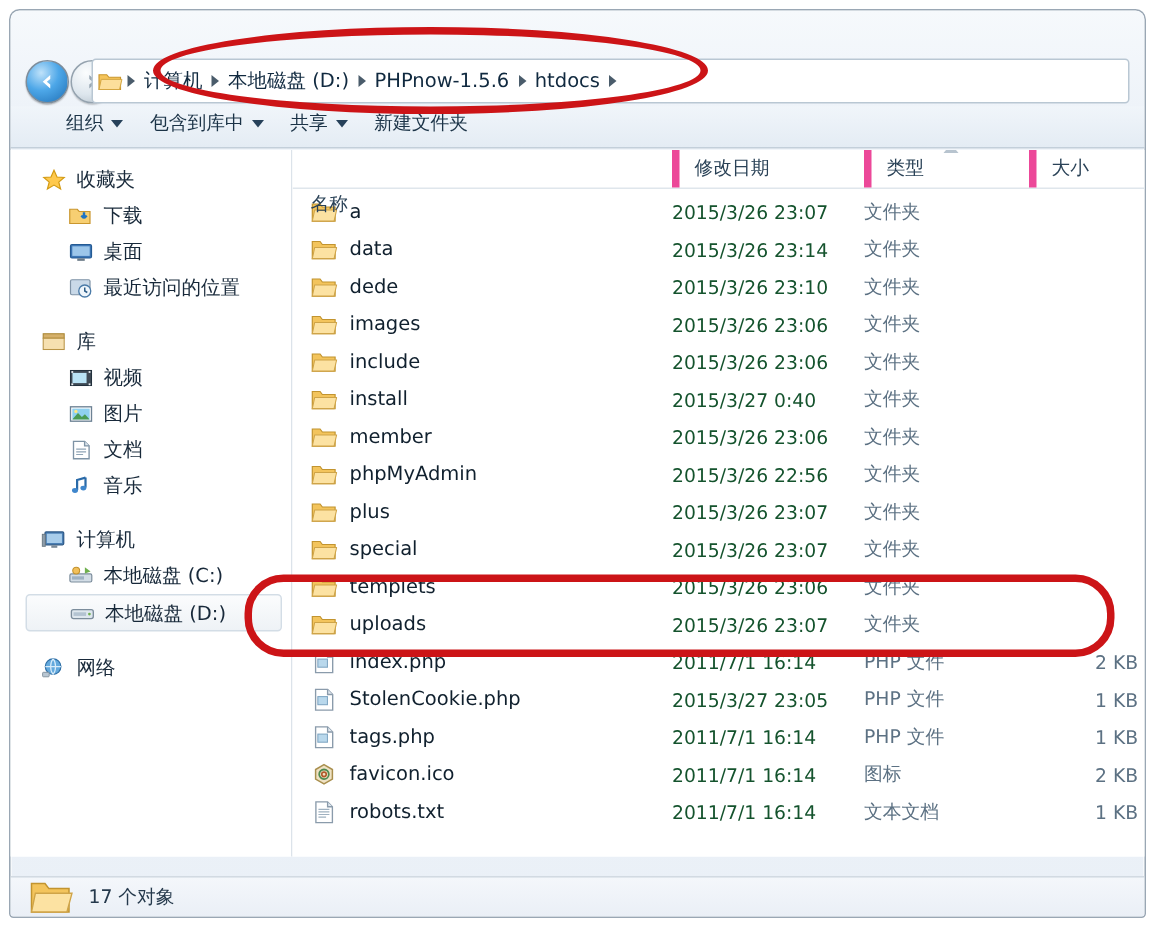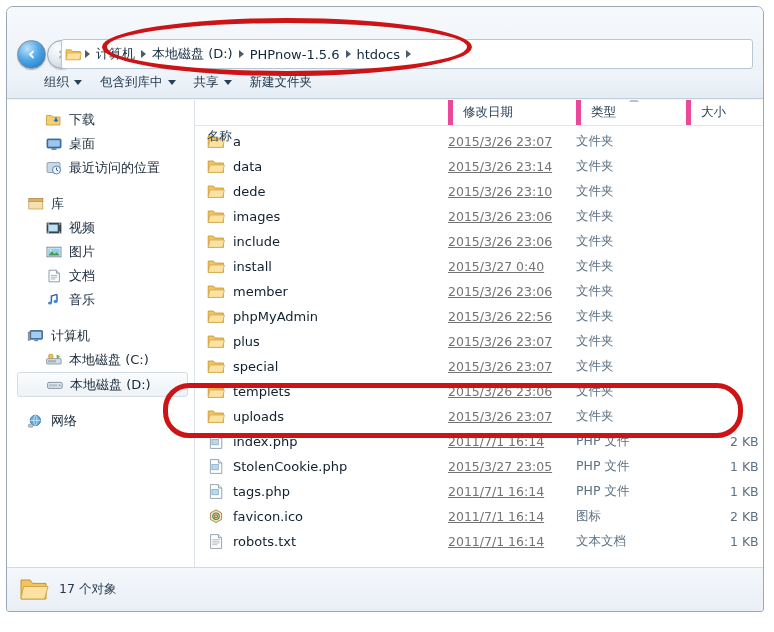--- a/index.html
+++ b/index.html
@@ -188,30 +188,30 @@
     display: flex; align-items: center;
     font-size: 13px;
     color: #10202e;
   }
   .cell-name {
     width: 253px; flex: none;
     display: flex; align-items: center;
     padding-left: 12px;
     box-sizing: border-box;
   }
-  .cell-date { width: 128px; flex: none; color: #737373; font-size: 12.5px; text-decoration: underline; }
+  .cell-date { width: 128px; flex: none; color: #14532d; font-size: 12.5px; }
   .cell-type { width: 110px; flex: none; color: #5c7183; font-size: 12.5px; }
   .cell-size { flex: 1; color: #5c7183; font-size: 12.5px; text-align: left; margin-left: 44px; }
   .row-ico { width: 18px; height: 17px; flex: none; margin-right: 8px; }
   .row-label { white-space: nowrap; }
 
   
   .statusbar {
     position: absolute; left: 0; bottom: 0;
-    width: 100%; height: 44px;
+    width: 100%; height: 27px;
     background: linear-gradient(180deg,#f4f7fb 0%, #eaeff6 100%);
     border-top: 1px solid #d2dae2;
     display: flex; align-items: center;
     padding-left: 12px;
     box-sizing: border-box;
   }
   .status-ico { width: 30px; height: 27px; flex: none; margin-right: 10px; }
   .status-text { font-size: 12.5px; color: #25394c; }
 
   
@@ -297,20 +297,26 @@
       <div class="tb-item">
         <span>新建文件夹</span>
       </div>
     </div>
 
     <div class="body">
 
       <div class="sidebar">
 
         <div class="nav-group">
+          <div class="nav-row">
+            <svg class="nav-ico" viewBox="0 0 18 16">
+              <path d="M9 1.5 L11 6 L15.8 6.3 L12.2 9.4 L13.4 14 L9 11.4 L4.6 14 L5.8 9.4 L2.2 6.3 L7 6 Z" fill="#ffc94d" stroke="#d39a12" stroke-width="0.8"></path>
+            </svg>
+            <span>收藏夹</span>
+          </div>
           <div class="nav-row child">
             <svg class="nav-ico" viewBox="0 0 18 16">
               <path d="M1.5 3.5 H6.5 L7.8 5 H15 V13 H1.5 Z" fill="#f7cf72" stroke="#c9962e" stroke-width="0.8"></path>
               <path d="M11 5.5 V9.5 M11 9.5 L9.2 7.8 M11 9.5 L12.8 7.8" stroke="#1f74c4" stroke-width="1.6" fill="none"></path>
             </svg>
             <span>下载</span>
           </div>
           <div class="nav-row child">
             <svg class="nav-ico" viewBox="0 0 18 16">
               <rect x="2" y="3" width="14" height="9" rx="1" fill="#3d76b5" stroke="#245a93" stroke-width="0.8"></rect>

